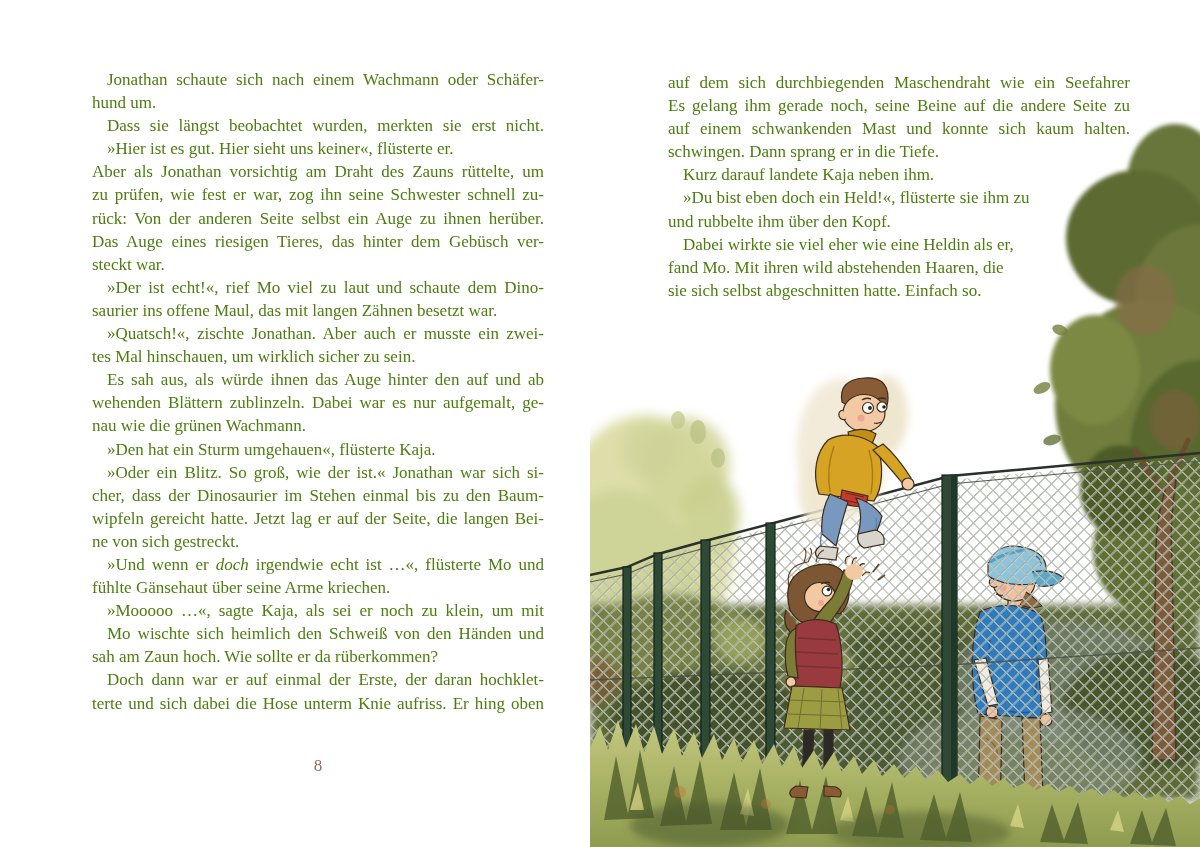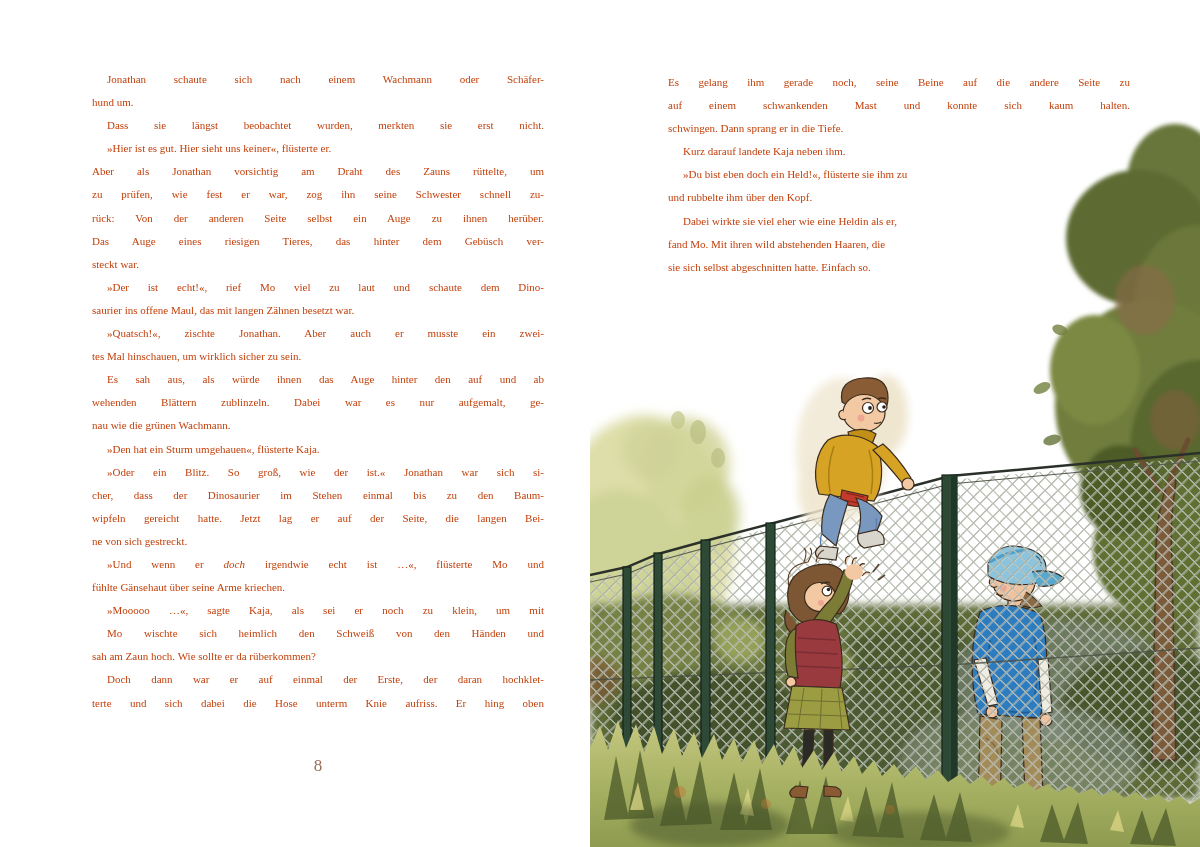--- a/index.html
+++ b/index.html
@@ -2,21 +2,21 @@
 <html><head>
 <meta charset="utf-8">
 <style>
   html,body{margin:0;padding:0;}
   body{
     width:1200px;height:847px;position:relative;background:#ffffff;
     font-family:"Liberation Serif", serif;overflow:hidden;
   }
   .text-col{position:absolute;}
   .line{
-    height:23.1px;line-height:23.1px;font-size:11px;color:#c2410c;
+    height:23.1px;line-height:23.1px;font-size:17px;color:#4d7c0f;
     white-space:normal;overflow:visible;
   }
   .just{text-align:justify;text-align-last:justify;}
   .indent{text-indent:15px;}
   .line em{font-style:italic;}
   #left-col{left:92px;top:68px;width:452px;}
   #right-col{left:668px;top:71px;width:462px;}
   #pagenum{
     position:absolute;left:92px;top:756px;width:452px;text-align:center;
     font-size:17px;color:#9b6a58;
@@ -53,20 +53,21 @@
   <div class="line indent just">»Mooooo …«, sagte Kaja, als sei er noch zu klein, um mit</div>
   <div class="line indent just">Mo wischte sich heimlich den Schweiß von den Händen und</div>
   <div class="line">sah am Zaun hoch. Wie sollte er da rüberkommen?</div>
   <div class="line indent just">Doch dann war er auf einmal der Erste, der daran hochklet-</div>
   <div class="line just">terte und sich dabei die Hose unterm Knie aufriss. Er hing oben</div>
 </div>
 
 <div id="pagenum">8</div>
 
 <div id="right-col" class="text-col">
+  <div class="line just">auf dem sich durchbiegenden Maschendraht wie ein Seefahrer</div>
   <div class="line just">Es gelang ihm gerade noch, seine Beine auf die andere Seite zu</div>
   <div class="line just">auf einem schwankenden Mast und konnte sich kaum halten.</div>
   <div class="line">schwingen. Dann sprang er in die Tiefe.</div>
   <div class="line indent">Kurz darauf landete Kaja neben ihm.</div>
   <div class="line indent">»Du bist eben doch ein Held!«, flüsterte sie ihm zu</div>
   <div class="line">und rubbelte ihm über den Kopf.</div>
   <div class="line indent">Dabei wirkte sie viel eher wie eine Heldin als er,</div>
   <div class="line">fand Mo. Mit ihren wild abstehenden Haaren, die</div>
   <div class="line">sie sich selbst abgeschnitten hatte. Einfach so.</div>
 </div>

